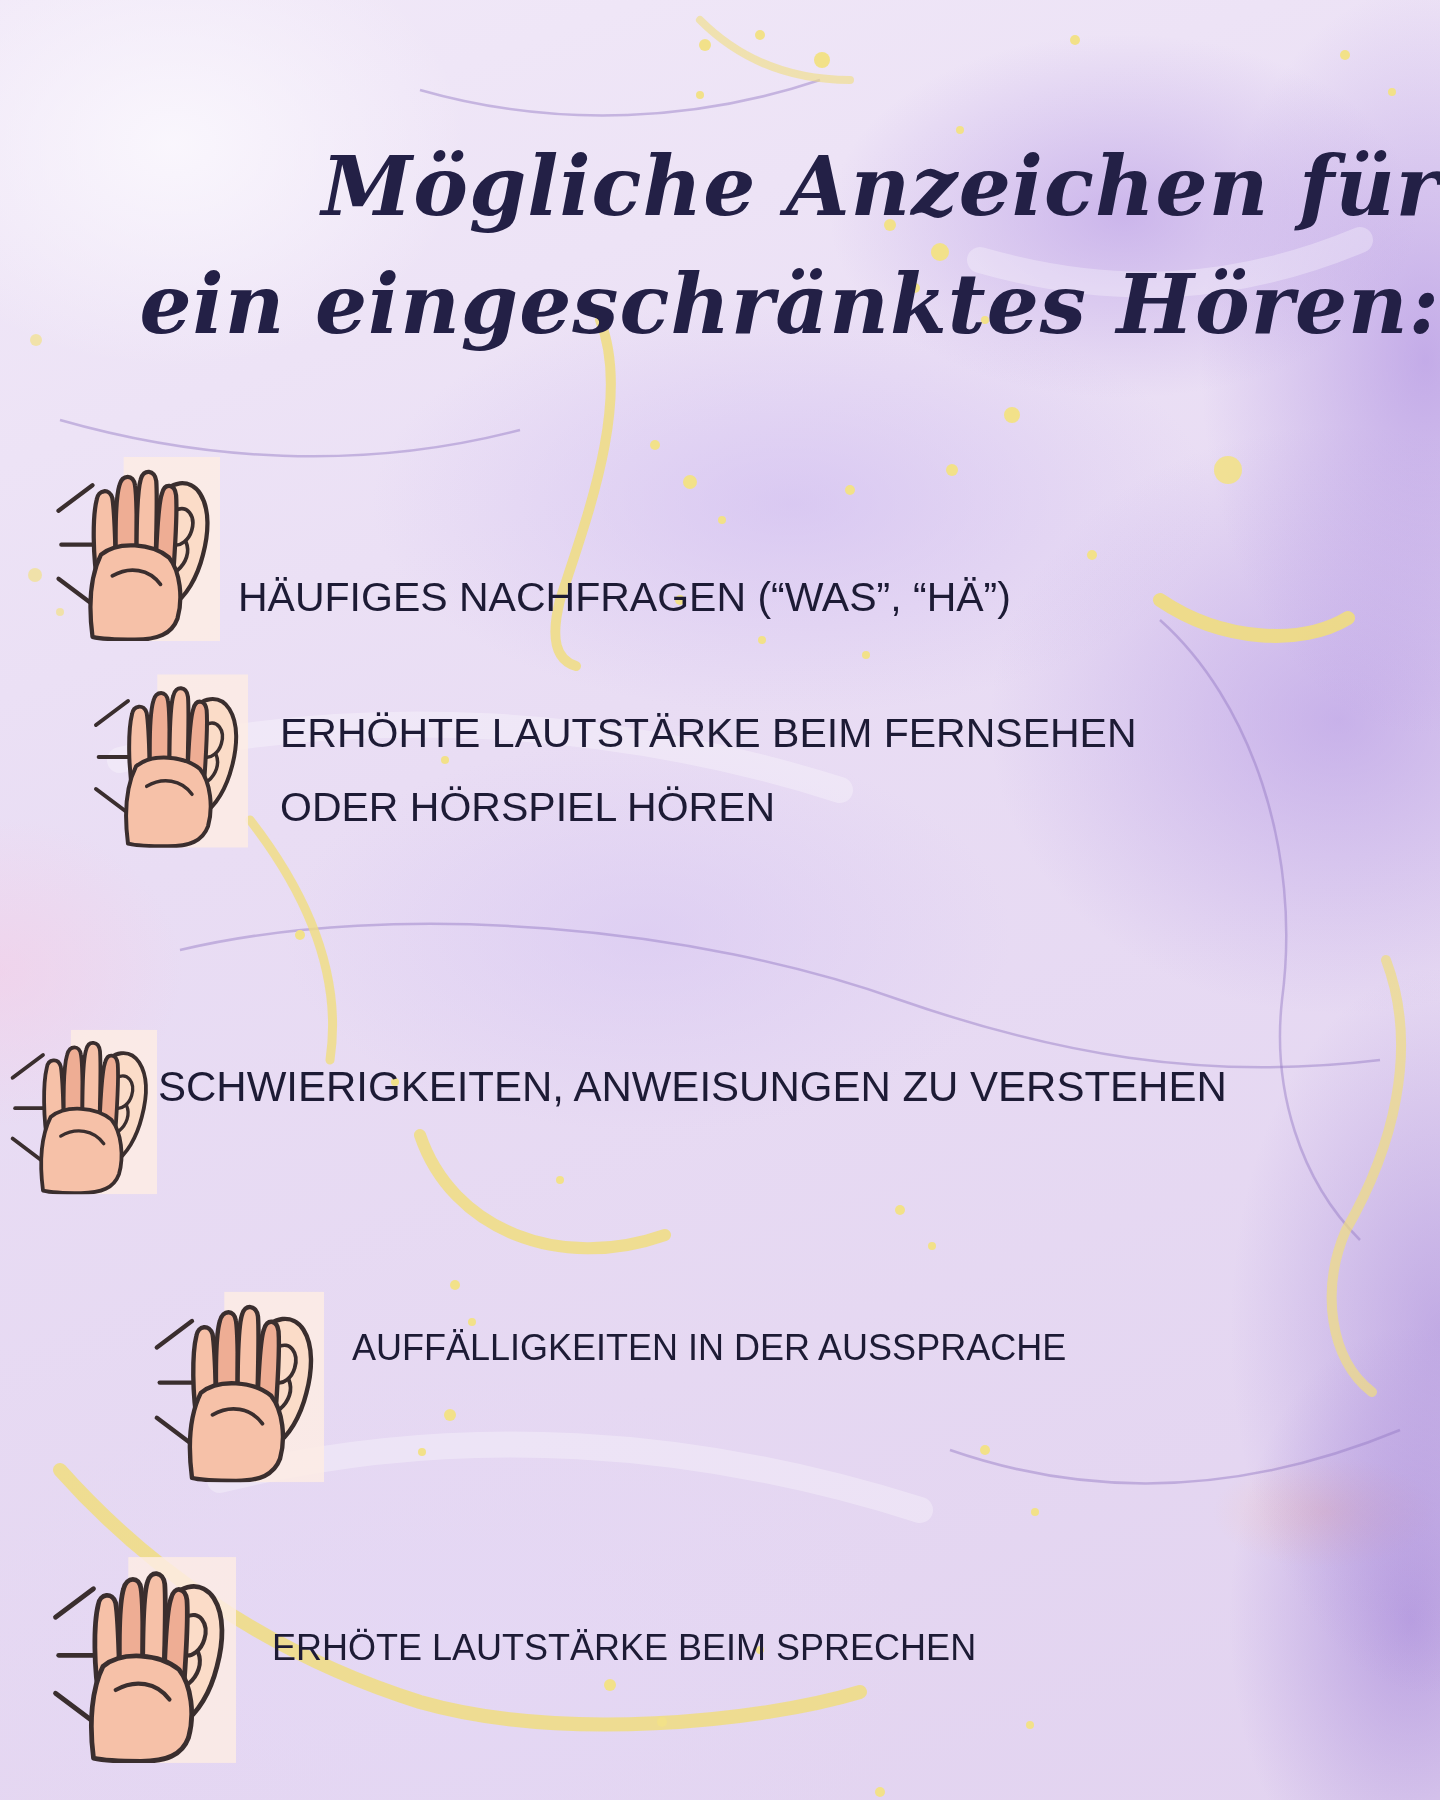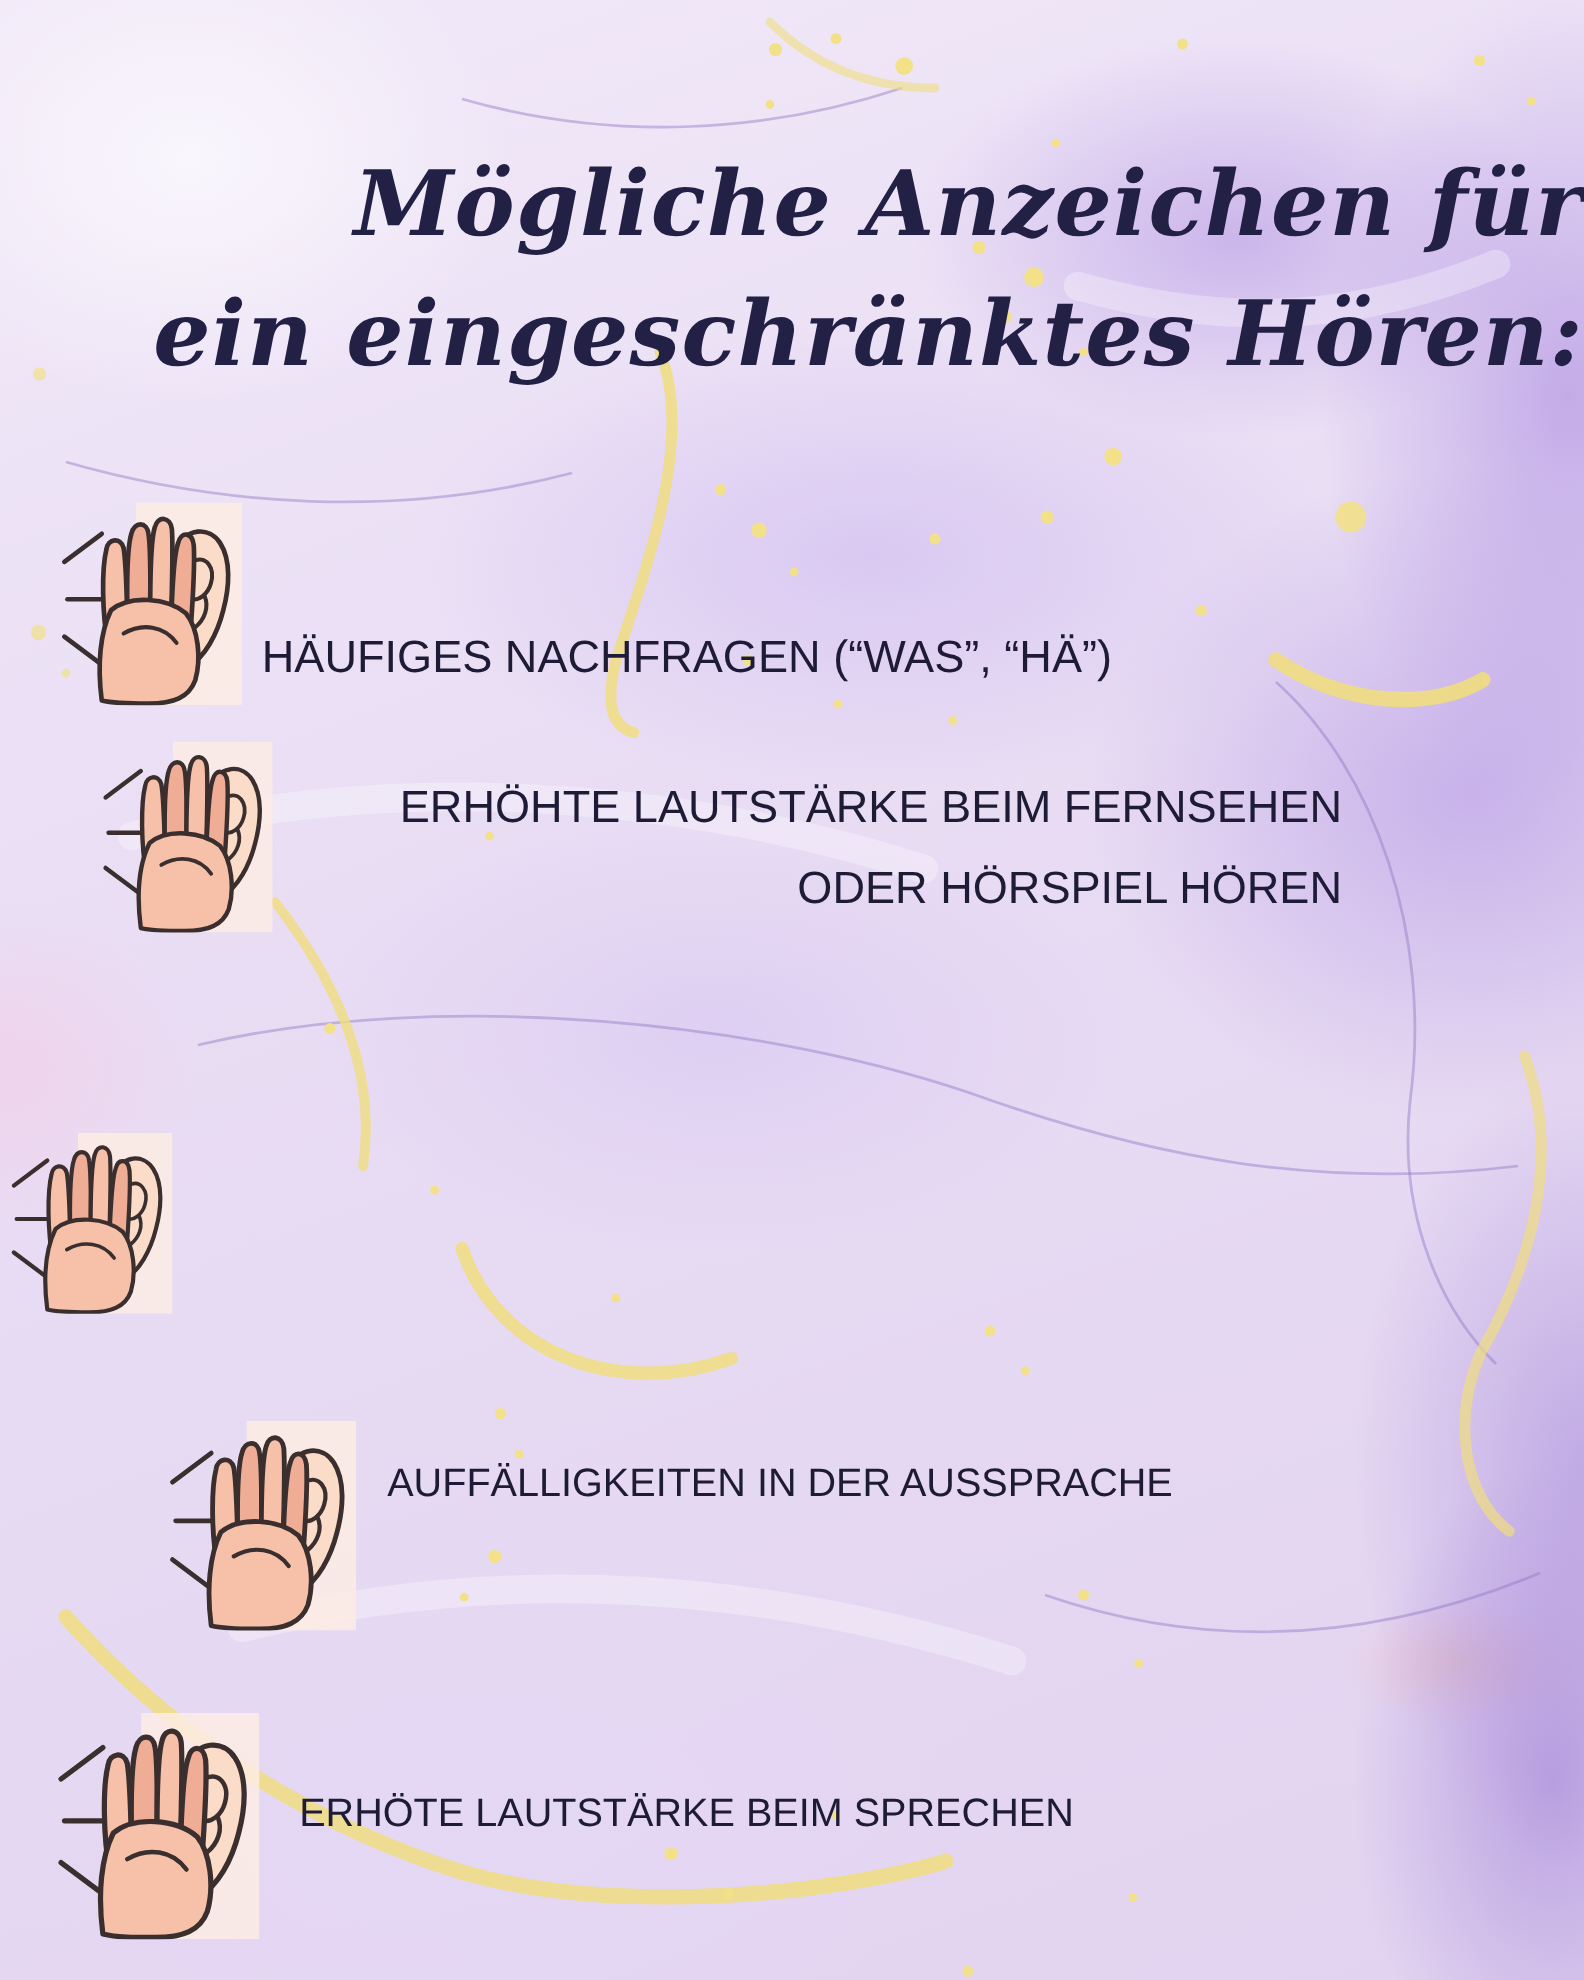--- a/index.html
+++ b/index.html
@@ -27,21 +27,21 @@
     text-align:right;color:#232046;
     font-family:"DejaVu Serif",serif;
     font-style:italic;font-weight:700;
     font-size:82px;line-height:118px;letter-spacing:1px;
   }
   .item-text{
     color:#1d1b35;font-size:41px;letter-spacing:0px;
     white-space:nowrap;line-height:1.0;
   }
   .t1{position:absolute;left:238px;top:577px;}
-  .t2{position:absolute;left:280px;top:696px;width:940px;text-align:right;line-height:74px;}
+  .t2{position:absolute;left:280px;top:696px;width:940px;text-align:left;line-height:74px;}
   .t3{position:absolute;left:158px;top:1066px;font-size:42px;}
   .t4{position:absolute;left:352px;top:1330px;font-size:36px;}
   .t5{position:absolute;left:272px;top:1630px;font-size:36px;}
   .i1{position:absolute;left:50px;top:455px;width:170px;height:188px;}
   .i2{position:absolute;left:88px;top:672px;width:160px;height:178px;}
   .i3{position:absolute;left:5px;top:1028px;width:152px;height:168px;}
   .i4{position:absolute;left:148px;top:1290px;width:176px;height:194px;}
   .i5{position:absolute;left:46px;top:1556px;width:190px;height:208px;}
 </style>
 </head>
@@ -156,20 +156,21 @@
       <use href="#hand-ear"></use>
     </svg>
   <div class="item-text t2">
     <span>ERHÖHTE LAUTSTÄRKE BEIM FERNSEHEN</span><br>
     <span>ODER HÖRSPIEL HÖREN</span>
   </div>
 
   <svg class="i3" viewBox="0 0 120 130">
       <use href="#hand-ear"></use>
     </svg>
+  <div class="item-text t3">SCHWIERIGKEITEN, ANWEISUNGEN ZU VERSTEHEN</div>
 
   <svg class="i4" viewBox="0 0 120 130">
       <use href="#hand-ear"></use>
     </svg>
   <div class="item-text t4">AUFFÄLLIGKEITEN IN DER AUSSPRACHE</div>
 
   <svg class="i5" viewBox="0 0 120 130">
       <use href="#hand-ear"></use>
     </svg>
   <div class="item-text t5">ERHÖTE LAUTSTÄRKE BEIM SPRECHEN</div>

